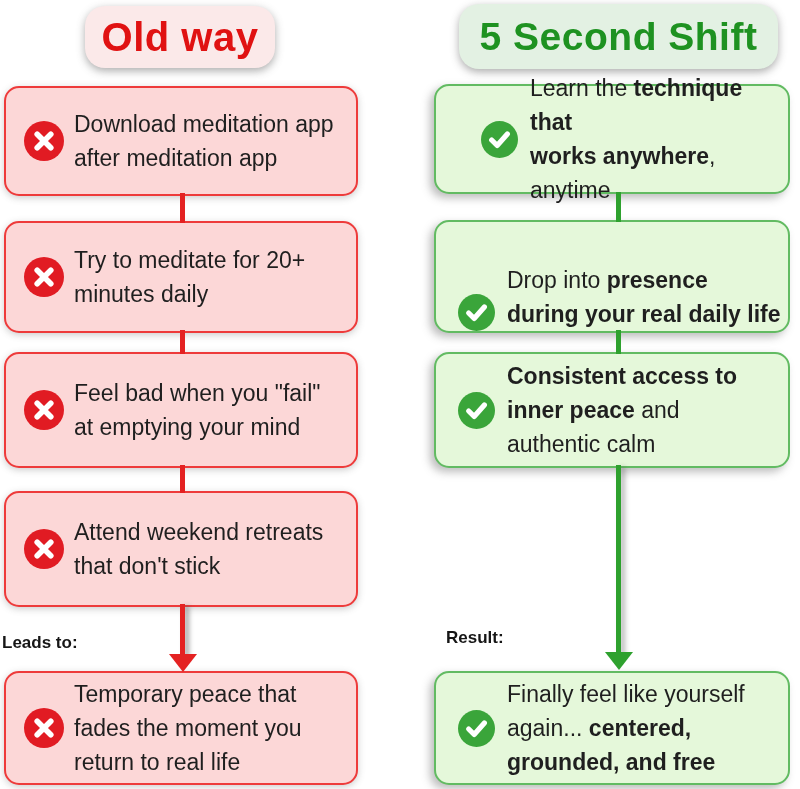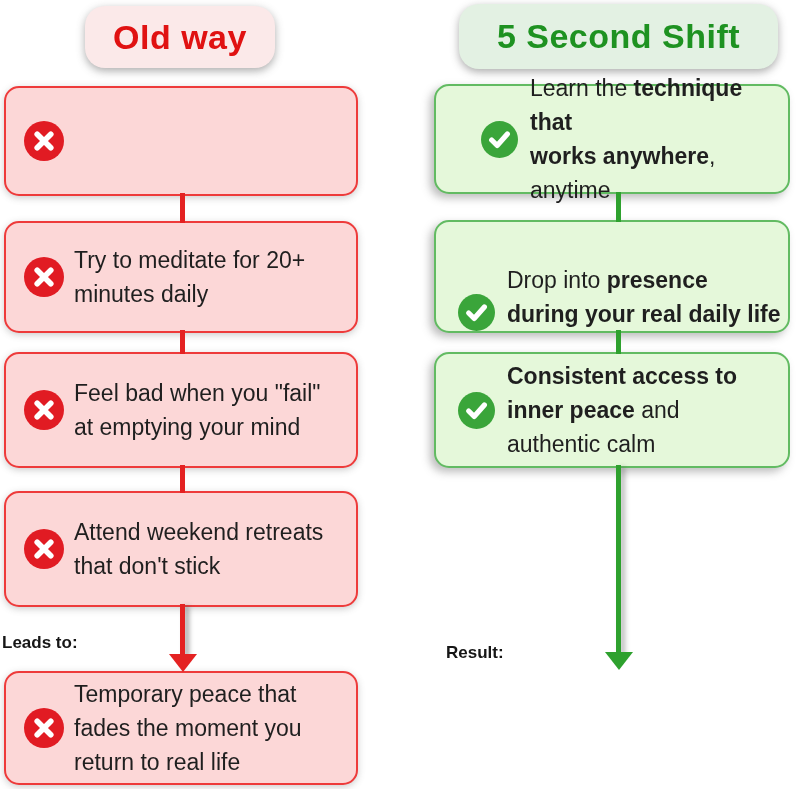--- a/index.html
+++ b/index.html
@@ -13,23 +13,23 @@
   *{margin:0;padding:0;box-sizing:border-box;}
   html,body{background:var(--page-bg);}
   body{font-family:"Liberation Sans","DejaVu Sans",sans-serif;}
   .canvas{position:relative;width:800px;height:789px;background:var(--page-bg);overflow:hidden;}
 
   
   .pill{position:absolute;display:flex;align-items:center;justify-content:center;
         border-radius:20px;font-weight:800;letter-spacing:.5px;
         box-shadow:0 3px 9px rgba(70,70,70,.45);}
   #pill-old{left:85px;top:6px;width:190px;height:62px;background:var(--old-header-bg);
-            color:var(--old-header-text);font-size:34px;}
+            color:var(--old-header-text);font-size:40px;}
   #pill-new{left:459px;top:4px;width:319px;height:65px;background:var(--new-header-bg);
-            color:var(--new-header-text);font-size:34px;}
+            color:var(--new-header-text);font-size:39px;}
 
   
   .box{position:absolute;display:flex;align-items:center;border-radius:15px;
        border:2px solid;box-shadow:0 2px 7px rgba(90,90,90,.30);}
   .box.old{left:4px;width:354px;background:var(--old-fill);border-color:var(--old-border);
            padding-left:18px;gap:10px;}
   .box.new{left:434px;width:356px;background:var(--new-fill);border-color:var(--new-border);
            padding-left:22px;gap:12px;box-shadow:-4px 4px 8px rgba(90,90,90,.40);}
   #ob1{top:86px;height:110px;}
   #ob2{top:221px;height:112px;}
@@ -63,35 +63,37 @@
   #ns2{left:616px;top:330px;height:24px;}
   #nline{left:616px;top:465px;height:189px;box-shadow:4px 2px 5px rgba(80,80,80,.4);}
 
   .arrowhead{position:absolute;width:0;height:0;
              border-left:14px solid transparent;border-right:14px solid transparent;}
   #oarrow{left:169px;top:654px;border-top:18px solid var(--old-line);}
   #narrow{left:605px;top:652px;border-top:18px solid var(--new-line);}
 
   .connector-label{position:absolute;font-size:17px;font-weight:600;color:var(--label-text);}
   #label-old{left:2px;top:633px;}
-  #label-new{left:446px;top:643px;}
+  #label-new{left:446px;top:628px;}
 </style>
 </head>
 <body>
 
 <div class="canvas">
 
   <div class="pill" id="pill-old">Old way</div>
   <div class="pill" id="pill-new">5 Second Shift</div>
 
   <div class="box old" id="ob1">
     <svg class="icon cross" viewBox="0 0 40 40">
       <circle class="bg" cx="20" cy="20" r="20"></circle>
       <path class="glyph" d="M13.2 13.2 L26.8 26.8 M26.8 13.2 L13.2 26.8"></path>
     </svg>
+    <div class="box-text"><span>Download meditation app
+after meditation app</span></div>
   </div>
 
   <div class="box old" id="ob2">
     <svg class="icon cross" viewBox="0 0 40 40">
       <circle class="bg" cx="20" cy="20" r="20"></circle>
       <path class="glyph" d="M13.2 13.2 L26.8 26.8 M26.8 13.2 L13.2 26.8"></path>
     </svg>
     <div class="box-text"><span>Try to meditate for 20+
 minutes daily</span></div>
   </div>
@@ -145,20 +147,29 @@
   <div class="box new" id="nb3">
     <svg class="icon check" viewBox="0 0 40 40">
       <circle class="bg" cx="20" cy="20" r="20"></circle>
       <path class="glyph" d="M11.5 20.5 L17.5 26.5 L28.5 14"></path>
     </svg>
     <div class="box-text"><b>Consistent access to
 inner peace</b><span> and
 authentic calm</span></div>
   </div>
 
+  <div class="box new" id="nb4">
+    <svg class="icon check" viewBox="0 0 40 40">
+      <circle class="bg" cx="20" cy="20" r="20"></circle>
+      <path class="glyph" d="M11.5 20.5 L17.5 26.5 L28.5 14"></path>
+    </svg>
+    <div class="box-text"><span>Finally feel like yourself
+again... </span><b>centered,
+grounded, and free</b></div>
+  </div>
 
   <div class="stub red" id="os1"></div>
   <div class="stub red" id="os2"></div>
   <div class="stub red" id="os3"></div>
   <div class="stub red" id="oline"></div>
   <div class="arrowhead" id="oarrow"></div>
 
   <div class="stub green" id="ns1"></div>
   <div class="stub green" id="ns2"></div>
   <div class="stub green" id="nline"></div>

